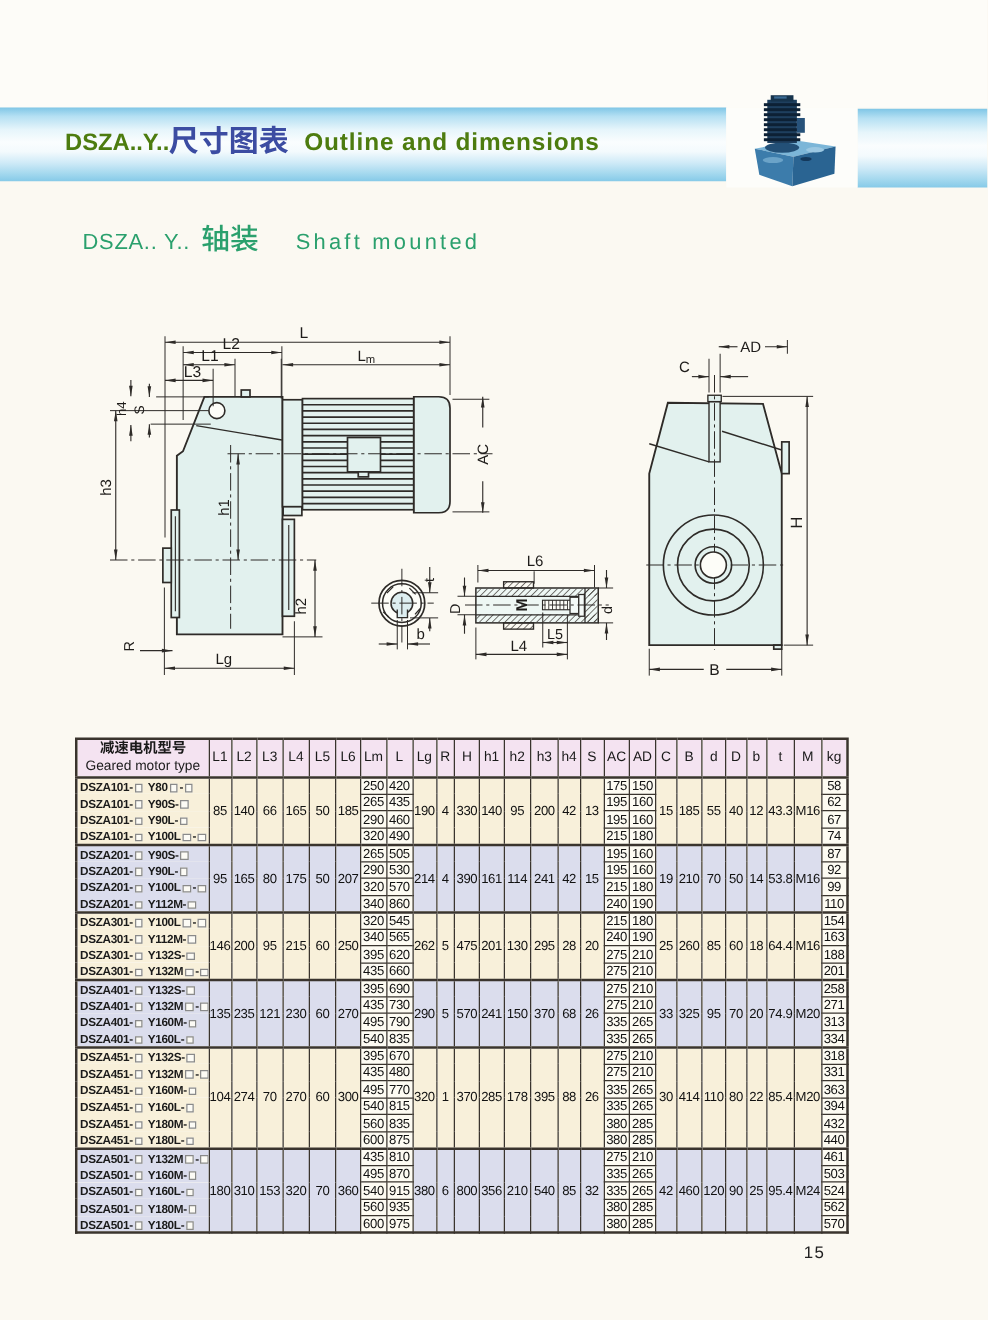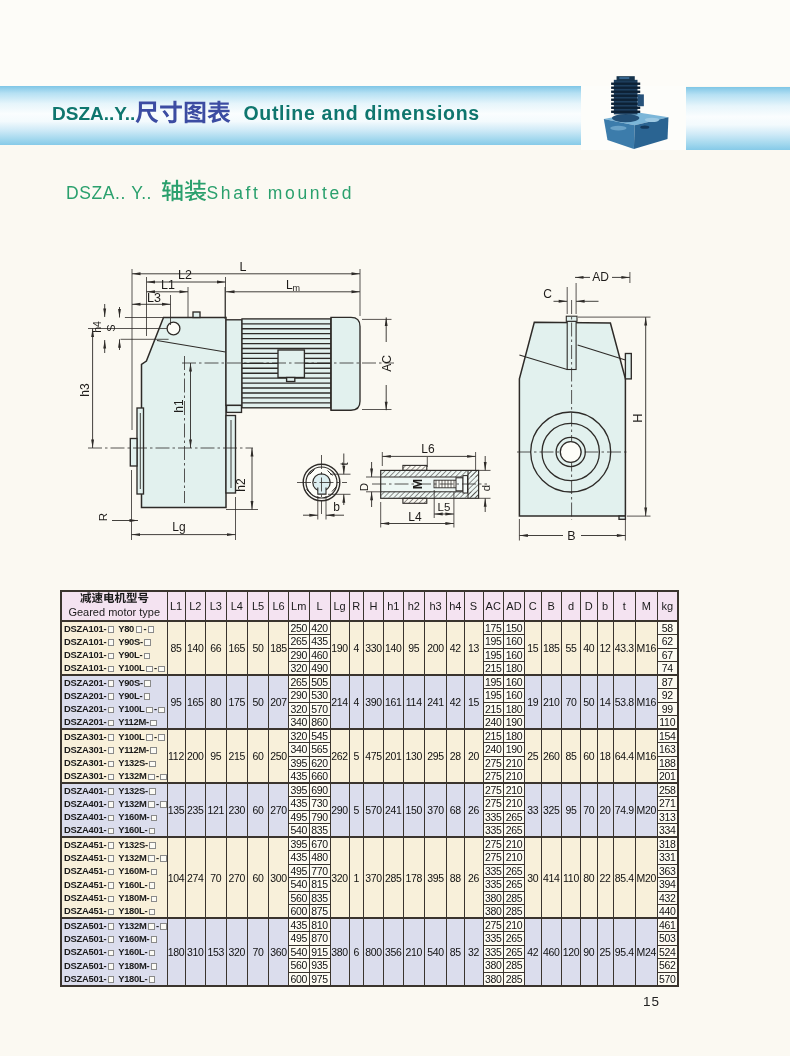--- a/index.html
+++ b/index.html
@@ -1,24 +1,24 @@
 <!DOCTYPE html>
 <html><head><meta charset="utf-8"><style>
 * { margin:0; padding:0; box-sizing:border-box; }
 html,body { width:790px; height:1056px; overflow:hidden; }
 body { position:relative; background:#fbf9f2; font-family:"Liberation Sans",sans-serif; }
 #top-wh { position:absolute; left:0; top:0; width:790px; height:86px; background:#fdfcf8; }
 .band { position:absolute; background:linear-gradient(to bottom,#7fc6e6 0%,#b5e0f3 12%,#e6f5fb 30%,#fafdfe 47%,#f3fafd 60%,#cfeaf7 75%,#a3d8ee 90%,#86cae8 100%); }
 #band1 { left:0; top:86px; width:581px; height:59px; }
 #band2 { left:686px; top:87px; width:104px; height:63px; }
-#title { position:absolute; left:52px; top:100px; color:#0f766e; font-weight:bold; font-size:19px; white-space:nowrap; }
+#title { position:absolute; left:52px; top:100px; color:#4d7c0f; font-weight:bold; font-size:19px; white-space:nowrap; }
 #title .lat2 { margin-left:12px; letter-spacing:0.7px; font-size:19.5px; }
 #photo { position:absolute; left:602px; top:76px; }
 #subtitle { position:absolute; left:66px; top:179px; color:#2aa06d; font-size:17.5px; letter-spacing:0.6px; white-space:nowrap; }
-#subtitle .sm { letter-spacing:2.6px; }
+#subtitle .sm { margin-left:30px; letter-spacing:2.6px; }
 #draw { position:absolute; left:0; top:0px; }
 #draw text { font-family:"Liberation Sans",sans-serif; }
 #tbl { position:absolute; left:60px; top:590px; width:617px; border-collapse:collapse; table-layout:fixed;
        font-family:"Liberation Sans",sans-serif; }
 #tbl td, #tbl th { border:1px solid #3a342e; text-align:center; vertical-align:middle; padding:0; overflow:hidden; }
 #tbl .hrow th { height:30px; background:#f4e3f1; font-weight:normal; font-size:11px; color:#1a1a1a; border-bottom:1.6px solid #3a342e; border-top:2px solid #3a342e; }
 #tbl .tph { line-height:1.25;margin-left:37px; }
 .gmt { font-size:11px; }
 #tbl tr { height:13.5px; }
 #tbl td.n { font-size:10.5px; color:#111; letter-spacing:-0.3px; }
@@ -469,21 +469,21 @@
       <tr>
         <td class="tp lav">DSZA201-<i class="sq"></i>&nbsp;Y112M-<i class="sq"></i></td>
         <td class="n w">340</td>
         <td class="n w">860</td>
         <td class="n w">240</td>
         <td class="n w">190</td>
         <td class="n w">110</td>
       </tr>
       <tr>
         <td class="tp cream gt">DSZA301-<i class="sq"></i>&nbsp;Y100L<i class="sq"></i>-<i class="sq"></i></td>
-        <td class="n cream gt" rowspan="4">112</td>
+        <td class="n cream gt" rowspan="4">146</td>
         <td class="n cream gt" rowspan="4">200</td>
         <td class="n cream gt" rowspan="4">95</td>
         <td class="n cream gt" rowspan="4">215</td>
         <td class="n cream gt" rowspan="4">60</td>
         <td class="n cream gt" rowspan="4">250</td>
         <td class="n w gt">320</td>
         <td class="n w gt">545</td>
         <td class="n cream gt" rowspan="4">262</td>
         <td class="n cream gt" rowspan="4">5</td>
         <td class="n cream gt" rowspan="4">475</td>

